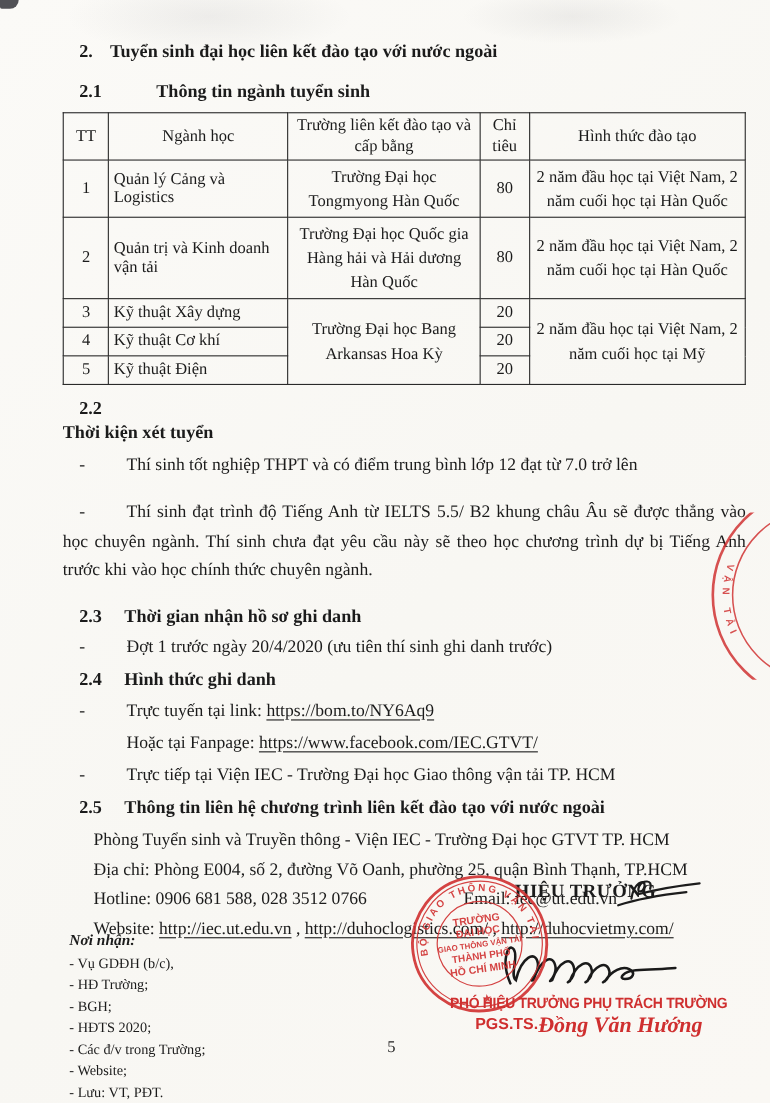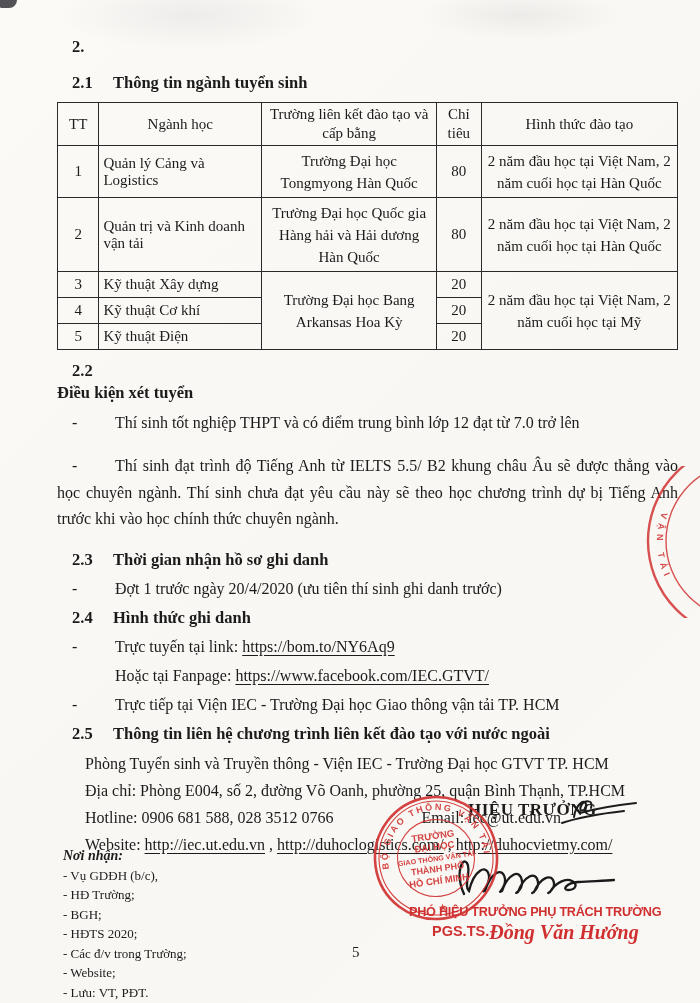--- a/index.html
+++ b/index.html
@@ -30,21 +30,21 @@
   .li{font-size:16px; line-height:29px; text-align:left;}
   .li .dash{display:inline-block; width:58px; padding-left:15px; box-sizing:border-box;}
   .para{font-size:16px; line-height:26.5px; text-align:justify; margin-top:16px;}
   .para .dash{display:inline-block; width:58px; padding-left:15px; box-sizing:border-box;}
   .indent58{margin-left:58px; font-size:16px; line-height:29px;}
   .contact{margin-left:28px; font-size:16px; line-height:27px; margin-top:5px;}
   .contact .line{white-space:nowrap;}
   .email-gap{display:inline-block; width:88px;}
   .lnk{text-decoration:underline; text-underline-offset:3px;}
   .sep{white-space:pre;}
-  .mt10{margin-top:10px;flex-direction:column;} .mt6{margin-top:6px;} .mt4{margin-top:4px;} .mt14{margin-top:14px;} .mt3{margin-top:3px;}
+  .mt10{margin-top:10px;flex-direction:column;} .mt6{margin-top:6px;} .mt4{margin-top:4px;} .mt14{margin-top:14px;gap:29px;} .mt3{margin-top:3px;}
 
   .footer{position:absolute; left:63px; top:810px; width:230px; font-size:13px; line-height:19.5px;}
   .footer .lbl{font-weight:bold; font-style:italic; font-size:14px;margin-top:36px;}
 
   .sig-title{position:absolute; left:468px; top:800px; font-weight:bold; font-size:17px; letter-spacing:.5px;}
   .sig-pos{position:absolute; left:409px; top:904px; font-family:"Liberation Sans", sans-serif; font-weight:bold; font-size:13.5px; color:#cf2f2f; letter-spacing:-0.3px; transform:scaleX(.94); transform-origin:left;}
   .sig-name{position:absolute; left:432px; top:921px; color:#cf2f2f; white-space:nowrap;}
   .sig-name .deg{font-family:"Liberation Sans", sans-serif; font-weight:bold; font-size:14.5px; vertical-align:3px;}
   .sig-name .nm{font-family:"Liberation Serif", serif; font-weight:bold; font-style:italic; font-size:20px;}
   .pageno{position:absolute; left:352px; top:944px; font-size:15px;}
@@ -59,20 +59,21 @@
 
 <div class="page">
   <div class="corner-mark"></div>
   <div class="smudge" style="left:60px;top:-20px;width:260px;height:70px;"></div>
   <div class="smudge" style="left:420px;top:-10px;width:200px;height:50px;"></div>
 
   <div class="content">
 
     <div class="h lvl1">
       <span class="num">2.</span>
+      <span>Tuyển sinh đại học liên kết đào tạo với nước ngoài</span>
     </div>
 
     <div class="h lvl2 mt14">
       <span class="num">2.1</span>
       <span>Thông tin ngành tuyển sinh</span>
     </div>
 
     <table class="adm">
       <tbody>
           <tr>
@@ -111,21 +112,21 @@
       <tr class="rs">
         <td class="c">5</td>
         <td class="l">Kỹ thuật Điện</td>
         <td class="c">20</td>
       </tr>
     </tbody>
       </table>
 
     <div class="h lvl2 mt10">
       <span class="num">2.2</span>
-      <span>Điều kiện xét tuyển</span>
+      <span>Thời kiện xét tuyển</span>
     </div>
     <div class="li mt4">
       <span class="dash">-</span><span>Thí sinh tốt nghiệp THPT và có điểm trung bình lớp 12 đạt từ 7.0 trở lên</span>
     </div>
     <p class="para">
       <span class="dash">-</span><span>Thí sinh đạt trình độ Tiếng Anh từ IELTS 5.5/ B2 khung châu Âu sẽ được thẳng vào học chuyên ngành. Thí sinh chưa đạt yêu cầu này sẽ theo học chương trình dự bị Tiếng Anh trước khi vào học chính thức chuyên ngành.</span>
     </p>
 
     <div class="h lvl2 mt6">
       <span class="num">2.3</span>

